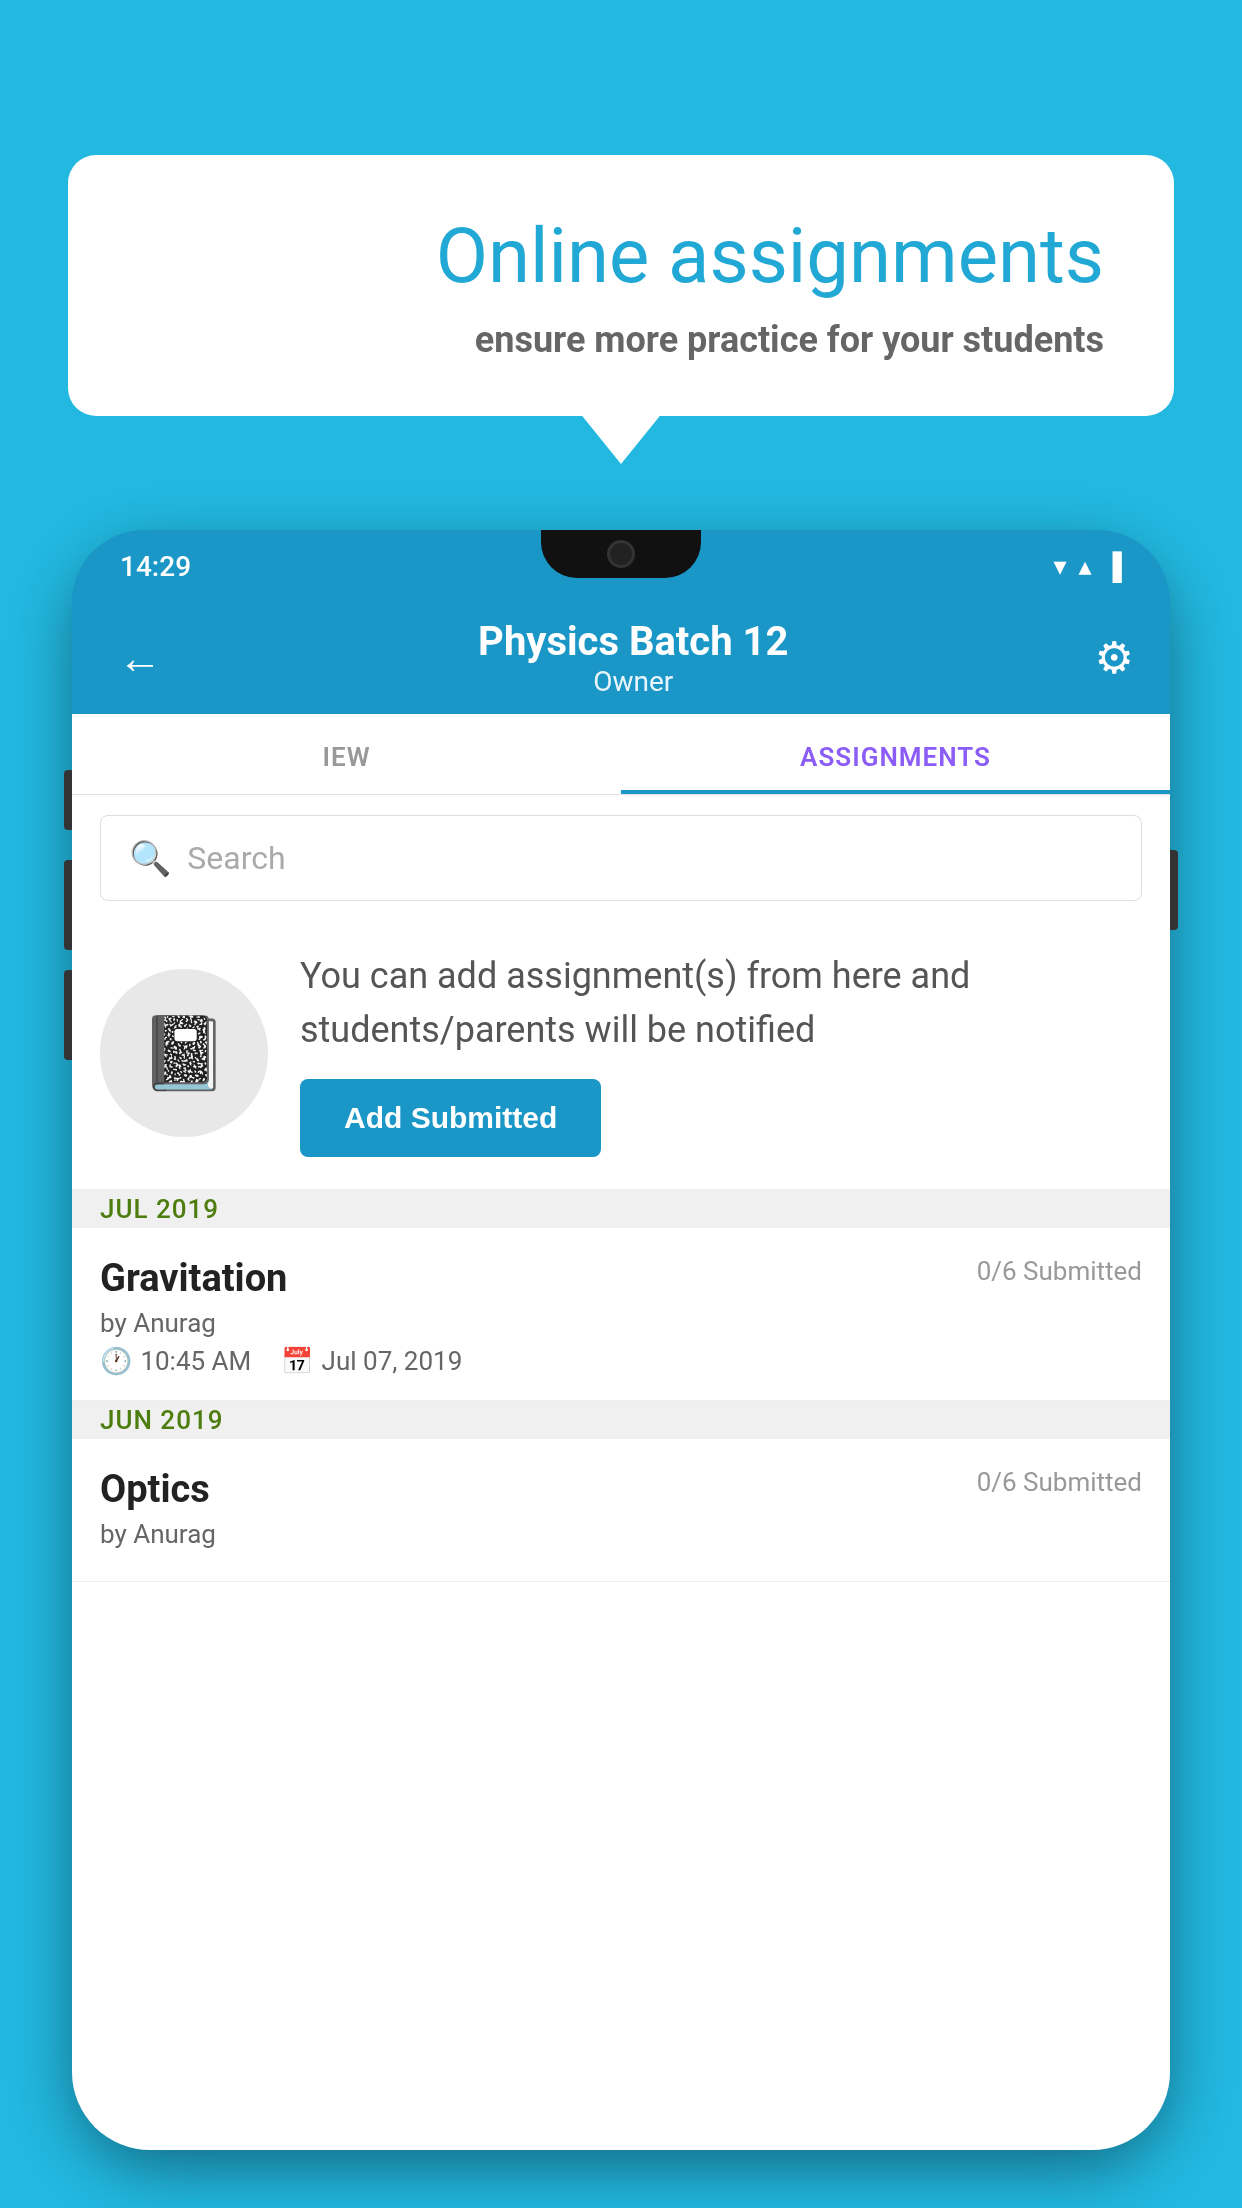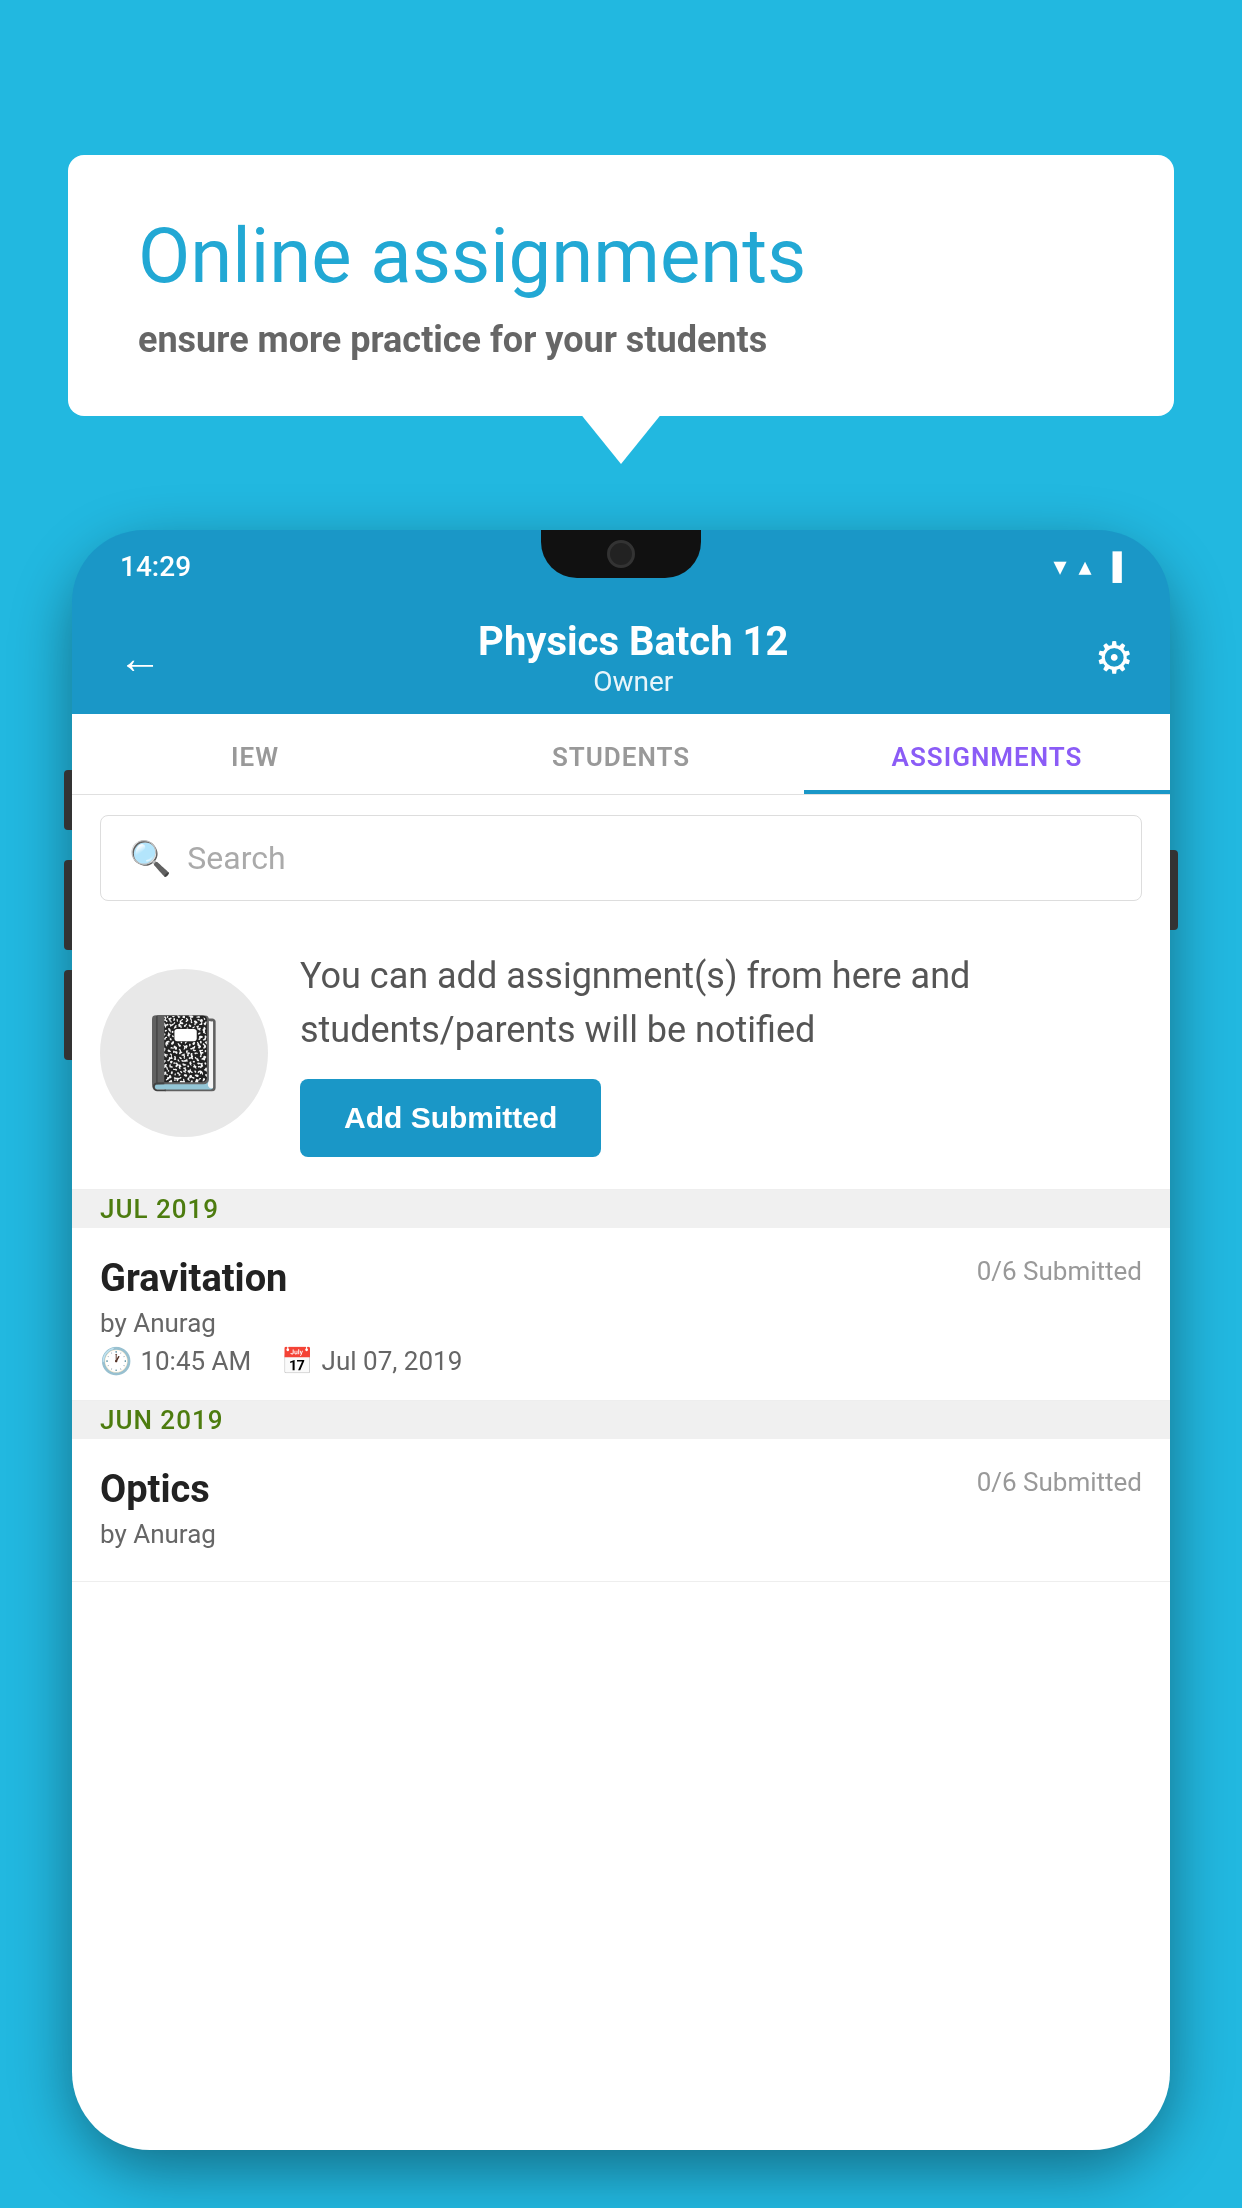--- a/index.html
+++ b/index.html
@@ -16,23 +16,23 @@
     
     .speech-bubble-container {
       position: absolute;
       top: 155px;
       left: 68px;
       right: 68px;
     }
 
     .speech-bubble {
       background: white;
-      border-radius: 16px;
+      border-radius: 28px;
       padding: 60px 70px 55px;
-      text-align: left;
+      text-align: right;
       position: relative;
     }
 
     .speech-bubble::after {
       content: '';
       position: absolute;
       bottom: -48px;
       left: 50%;
       transform: translateX(-50%);
       width: 0;
@@ -418,21 +418,20 @@
         <div class="app-bar-title">Physics Batch 12</div>
         <div class="app-bar-subtitle">Owner</div>
       </div>
       <span class="settings-btn">⚙</span>
     </div>
 
     <div class="phone-screen">
 
       <div class="tabs-container">
         <div class="tab">IEW</div>
-        <div class="tab">STUDENTS</div>
         <div class="tab active">ASSIGNMENTS</div>
       </div>
 
       <div class="search-container">
         <div class="search-bar">
           <span class="search-icon-el">🔍</span>
           <span class="search-text">Search</span>
         </div>
       </div>
 

